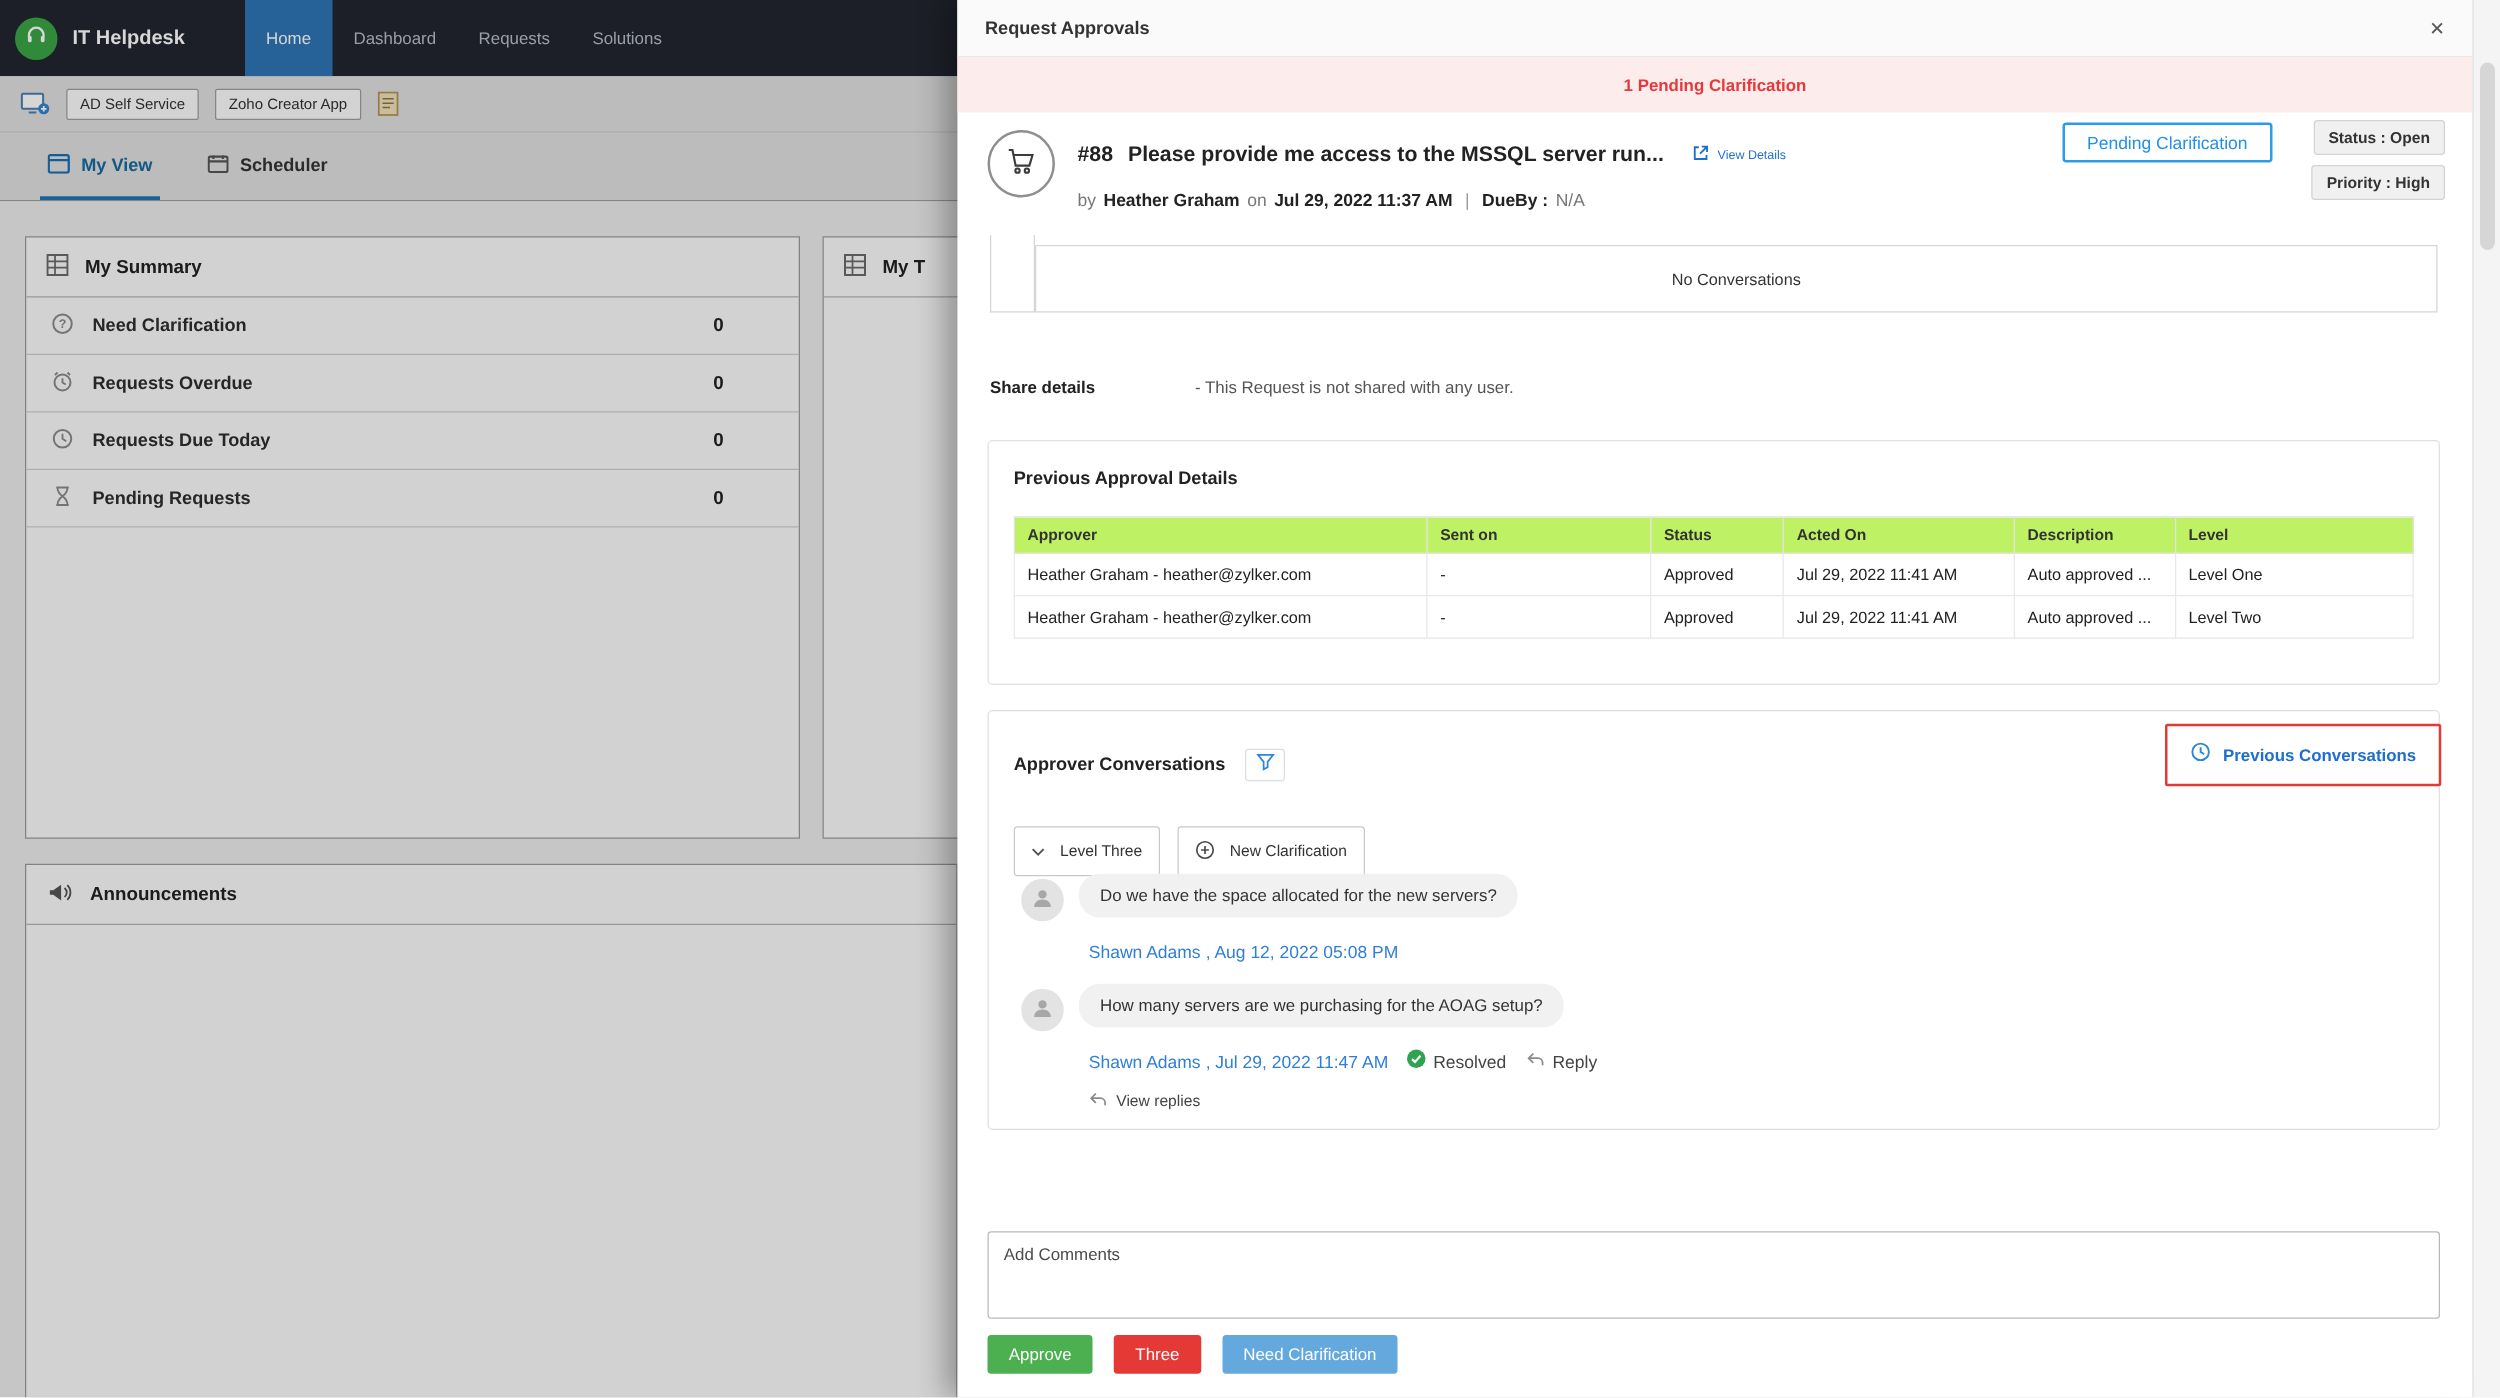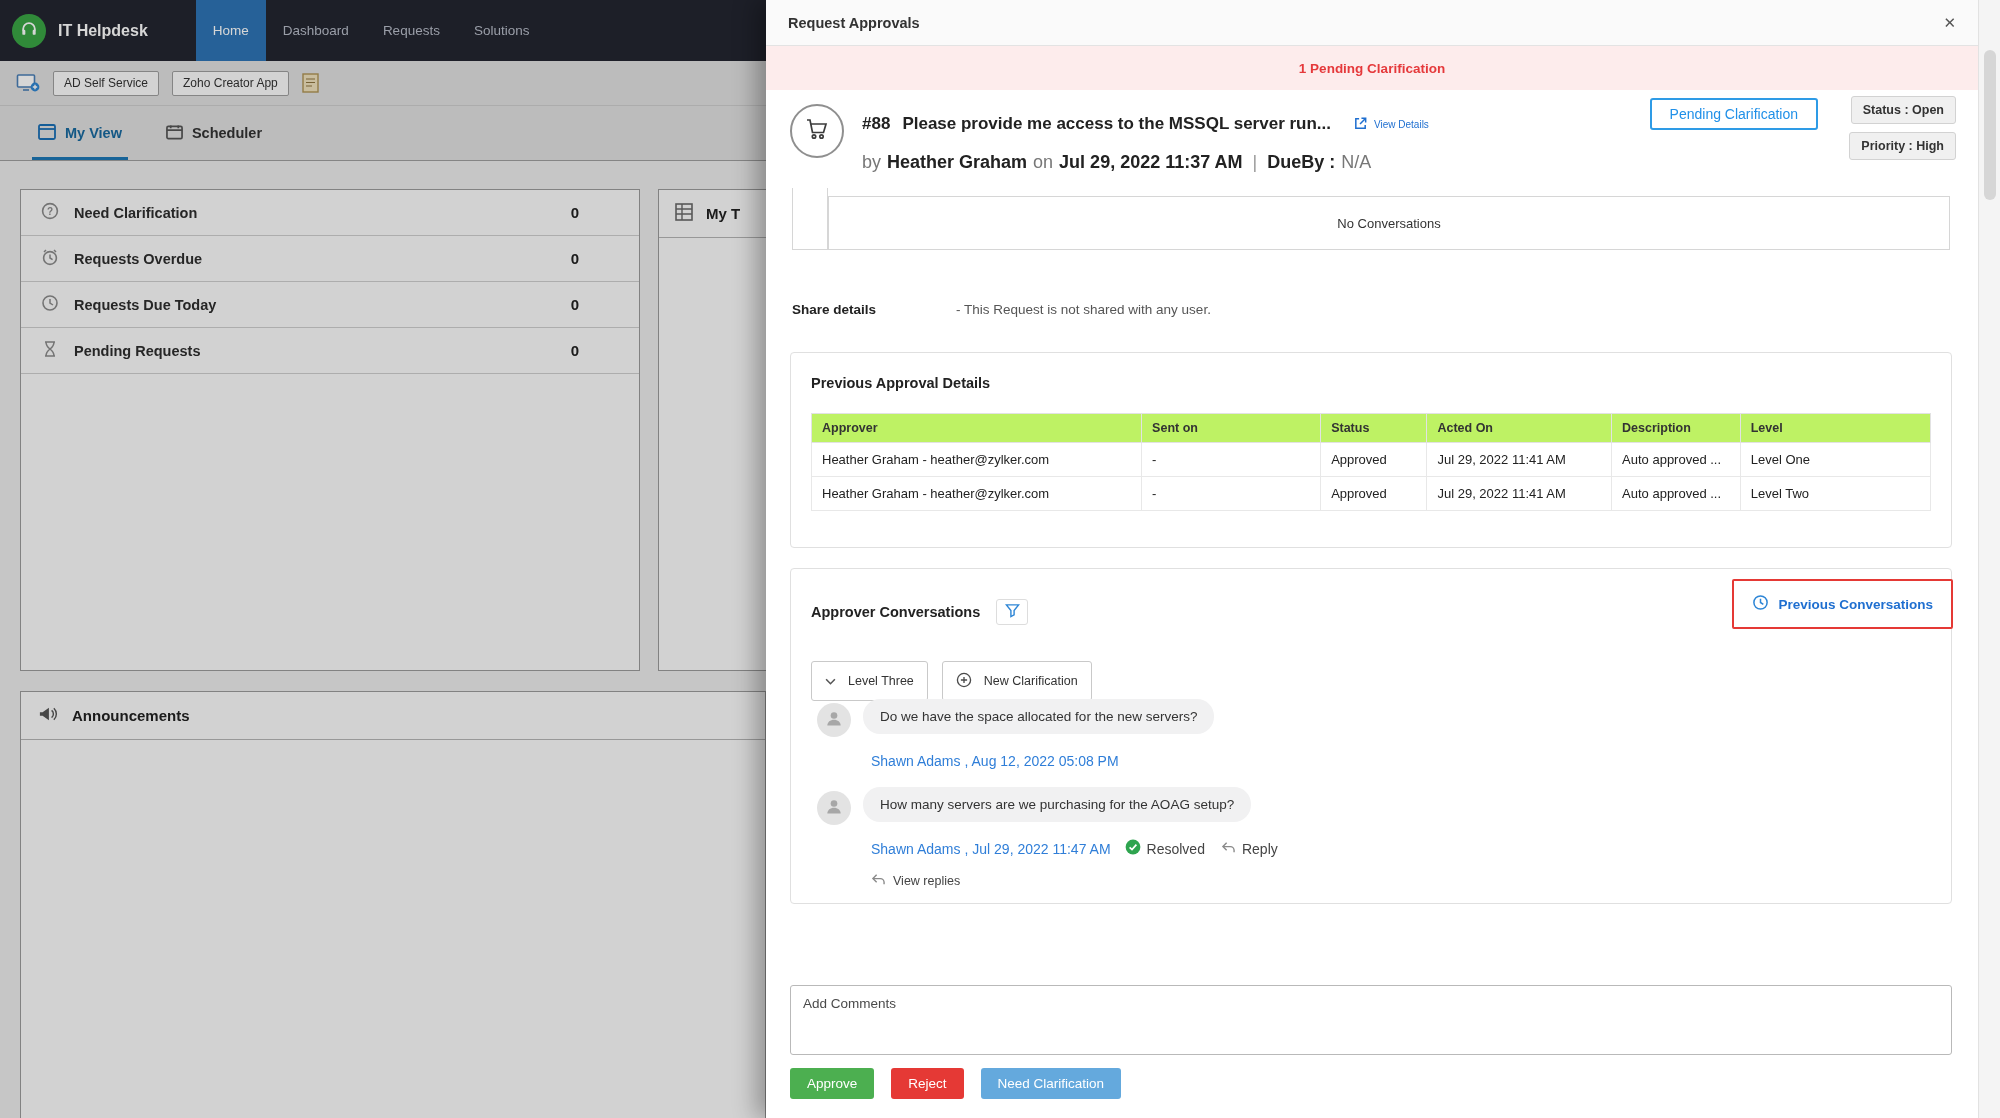--- a/index.html
+++ b/index.html
@@ -38,21 +38,21 @@
   
   .overlay { position:absolute; left:766px; top:0; width:1212px; height:1118px; background:#fff; box-shadow:-10px 0 22px rgba(0,0,0,0.30); z-index:10; }
   .ov-header { position:absolute; top:0; left:0; right:0; height:46px; border-bottom:1px solid #e3e3e3; display:flex; align-items:center; padding:0 22px; font-size:14.5px; font-weight:bold; color:#333; background:#fafafa; }
   .close { margin-left:auto; font-size:15px; color:#555; cursor:pointer; font-weight:normal; }
   .banner { position:absolute; top:46px; left:0; right:0; height:44px; background:#fdecec; display:flex; align-items:center; justify-content:center; color:#e5393b; font-weight:bold; font-size:13.5px; }
 
   .req-icon { position:absolute; left:24px; top:104px; width:54px; height:54px; border:2px solid #8f8f8f; border-radius:50%; display:flex; align-items:center; justify-content:center; background:#fff; }
   .req-titlebar { position:absolute; left:96px; top:110px; height:28px; display:flex; align-items:center; gap:12px; white-space:nowrap; }
   .req-id, .req-subject { font-size:17px; font-weight:bold; color:#222; }
   .view-details { display:flex; align-items:center; gap:6px; color:#1f6fd0; font-size:10px; cursor:pointer; margin-left:10px; }
-  .byline { position:absolute; left:96px; top:152px; display:flex; align-items:center; gap:6px; font-size:18px; color:#777; white-space:nowrap; }
+  .byline { position:absolute; left:96px; top:152px; display:flex; align-items:center; gap:6px; font-size:14px; color:#777; white-space:nowrap; }
   .b-strong { color:#222; font-weight:bold; }
   .b-sep { color:#999; padding:0 4px; }
   .pending-btn { position:absolute; top:98px; right:160px; height:32px; padding:0 18px; border:2px solid #2e9be6; border-radius:3px; background:#fff; color:#2090e8; font-size:14px; display:flex; align-items:center; cursor:pointer; white-space:nowrap; }
   .meta-box { position:absolute; right:22px; height:28px; background:#f0f0f0; border:1px solid #d2d2d2; border-radius:3px; display:flex; align-items:center; padding:0 11px; font-size:12.5px; font-weight:bold; color:#333; white-space:nowrap; }
   .status-box { top:96px; } .priority-box { top:132px; }
 
   .sliver { position:absolute; left:26px; top:188px; width:36px; height:62px; background:#fff; border:1px solid #d6d6d6; border-top:none; }
   .noconv { position:absolute; left:62px; right:28px; top:196px; height:54px; border:1px solid #d6d6d6; background:#fff; display:flex; align-items:center; justify-content:center; font-size:13px; color:#333; }
 
   .share-row { position:absolute; left:26px; top:302px; display:flex; font-size:13.5px; align-items:center; }
@@ -158,20 +158,29 @@
               <path d="M1 6h16M5 1v3M13 1v3" stroke="#555" stroke-width="1.8"></path>
             </svg>
         </span>
         <span>Scheduler</span>
       </div>
     </div>
 
     <div class="content">
 
       <div class="panel p-summary">
+        <div class="panel-header">
+          <span>
+            <svg width="18" height="18" viewBox="0 0 18 18">
+                <rect x="1" y="1" width="16" height="16" fill="none" stroke="#6a6a6a" stroke-width="1.6"></rect>
+                <path d="M1 6h16M1 11h16M7 1v16" stroke="#6a6a6a" stroke-width="1.4"></path>
+              </svg>
+          </span>
+          <span>My Summary</span>
+        </div>
         <div class="sum-row">
           <span>
             <svg width="18" height="18" viewBox="0 0 18 18">
                 <circle cx="9" cy="9" r="7.4" fill="none" stroke="#8b8b8b" stroke-width="1.6"></circle>
                 <text x="9" y="12.6" font-size="10" text-anchor="middle" fill="#8b8b8b">?</text>
               </svg>
           </span>
           <span>Need Clarification</span>
           <span class="sum-count">0</span>
         </div>
@@ -421,21 +430,21 @@
         </span>
         <span>View replies</span>
       </div>
     </div>
 
     <div class="comments-area">
       <textarea placeholder="Add Comments" style=""></textarea>
     </div>
     <div class="action-row">
       <button class="btn approve">Approve</button>
-      <button class="btn reject">Reject</button>
+      <button class="btn reject">Three</button>
       <button class="btn needclar">Need Clarification</button>
     </div>
   </div>
 
   <div class="scrollstrip">
     <div class="scrollthumb"></div>
   </div>
 
 </div>
 

